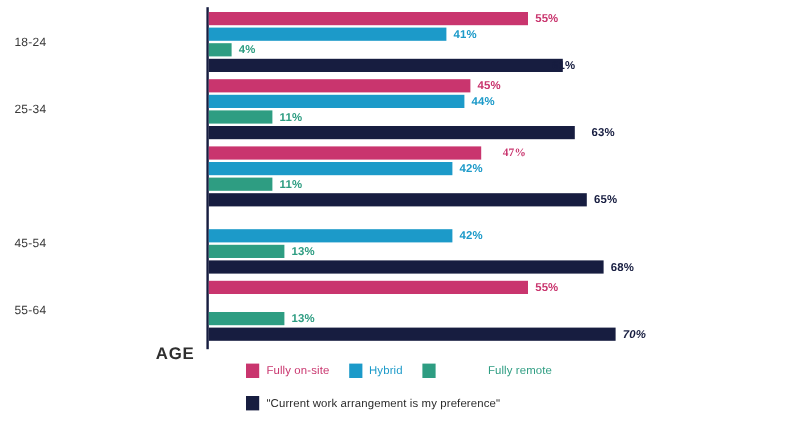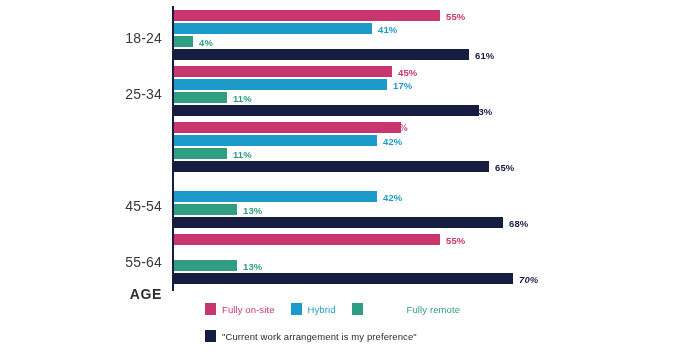--- a/index.html
+++ b/index.html
@@ -37,24 +37,24 @@
     height: 285px;
     background: #171d40;
   }
   .group {
     position: absolute;
     left: 0;
     width: 674px;
   }
   .group-label {
     position: absolute;
-    left: 0;
+    left: 12px;
     width: 162px;
-    text-align: right;
-    font-size: 14px;
+    text-align: left;
+    font-size: 10px;
     color: #3a3a3a;
     letter-spacing: 0.2px;
     line-height: 1;
   }
   .bar-row {
     position: absolute;
     left: 174px;
     height: 11px;
   }
   .bar {
@@ -135,46 +135,46 @@
           <div class="bar-row" style="top: 13px; width: 500px;">
             <div class="bar" style="width: 198px; background: rgb(28, 154, 201);"></div>
             <span class="bar-value" style="left: 204px; color: rgb(28, 154, 201);">41%</span>
           </div>
           <div class="bar-row" style="top: 26px; width: 500px;">
             <div class="bar" style="width: 19px; background: rgb(46, 157, 130);"></div>
             <span class="bar-value" style="left: 25px; color: rgb(46, 157, 130);">4%</span>
           </div>
           <div class="bar-row" style="top: 39px; width: 500px;">
             <div class="bar" style="width: 295px; background: rgb(23, 29, 64);"></div>
-            <span class="bar-value" style="left: 301px; color: rgb(23, 29, 64);">61%</span>
+            <span class="bar-value" style="left: 286px; color: rgb(23, 29, 64);">61%</span>
           </div>
         </div>
         <div class="group" style="top: 66px; height: 52px;">
           <div class="group-label" style="top: 21px;">25-34</div>
           <div class="bar-row" style="top: 0px; width: 500px;">
             <div class="bar" style="width: 218px; background: rgb(201, 53, 110);"></div>
             <span class="bar-value" style="left: 224px; color: rgb(201, 53, 110);">45%</span>
           </div>
           <div class="bar-row" style="top: 13px; width: 500px;">
             <div class="bar" style="width: 213px; background: rgb(28, 154, 201);"></div>
-            <span class="bar-value" style="left: 219px; color: rgb(28, 154, 201);">17%</span>
+            <span class="bar-value" style="left: 219px; color: rgb(28, 154, 201);">44%</span>
           </div>
           <div class="bar-row" style="top: 26px; width: 500px;">
             <div class="bar" style="width: 53px; background: rgb(46, 157, 130);"></div>
             <span class="bar-value" style="left: 59px; color: rgb(46, 157, 130);">11%</span>
           </div>
           <div class="bar-row" style="top: 39px; width: 500px;">
             <div class="bar" style="width: 305px; background: rgb(23, 29, 64);"></div>
-            <span class="bar-value" style="left: 299px; color: rgb(23, 29, 64);">63%</span>
+            <span class="bar-value" style="left: 319px; color: rgb(23, 29, 64);">63%</span>
           </div>
         </div>
         <div class="group" style="top: 122px; height: 52px;">
           <div class="bar-row" style="top: 0px; width: 500px;">
             <div class="bar" style="width: 227px; background: rgb(201, 53, 110);"></div>
-            <span class="bar-value" style="left: 215px; color: rgb(201, 53, 110); font-family: Liberation Serif, serif;">47%</span>
+            <span class="bar-value" style="left: 245px; color: rgb(201, 53, 110); font-family: Liberation Serif, serif;">47%</span>
           </div>
           <div class="bar-row" style="top: 13px; width: 500px;">
             <div class="bar" style="width: 203px; background: rgb(28, 154, 201);"></div>
             <span class="bar-value" style="left: 209px; color: rgb(28, 154, 201);">42%</span>
           </div>
           <div class="bar-row" style="top: 26px; width: 500px;">
             <div class="bar" style="width: 53px; background: rgb(46, 157, 130);"></div>
             <span class="bar-value" style="left: 59px; color: rgb(46, 157, 130);">11%</span>
           </div>
           <div class="bar-row" style="top: 39px; width: 500px;">

